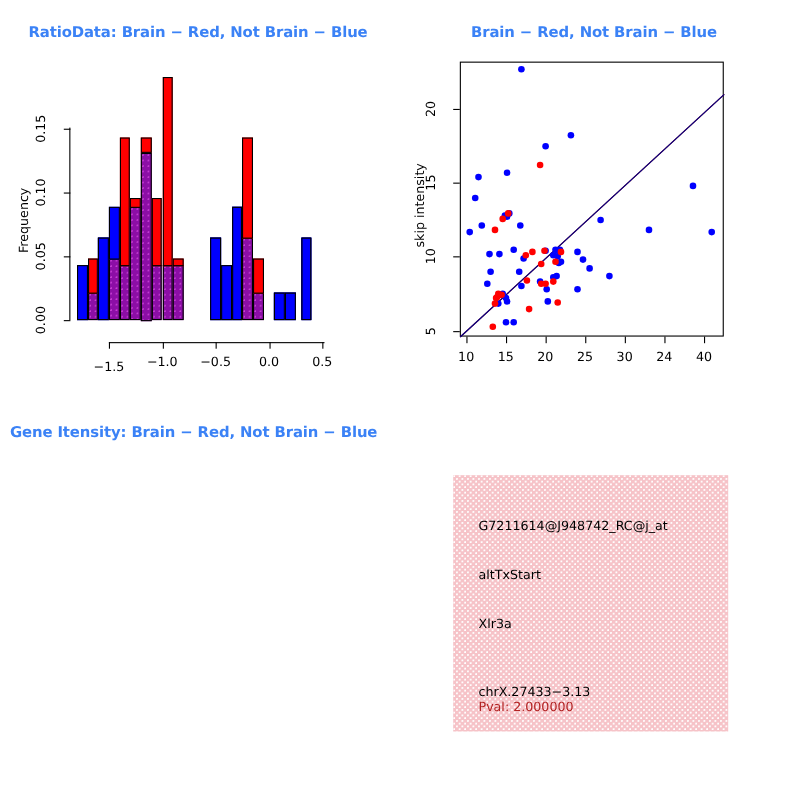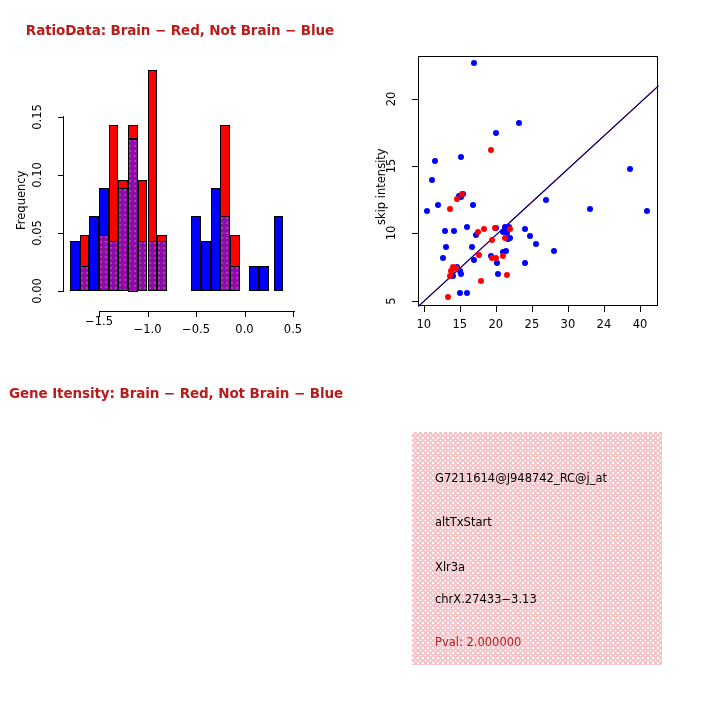--- a/index.html
+++ b/index.html
@@ -17,21 +17,21 @@
   .panel { position: absolute; }
 
   
   .plot-title {
     position: absolute;
     font-weight: bold;
     font-size: 13.5px;
     letter-spacing: -0.1px;
     white-space: nowrap;
     text-align: center;
-    color: #b91c1c;
+    color: #3b82f6;
   }
   .axis-label {
     position: absolute;
     font-size: 11.5px;
     white-space: nowrap;
     color: #000;
   }
   .axis-label.vert {
     transform-origin: 0 0;
     transform: rotate(-90deg);
@@ -132,21 +132,21 @@
 
   <div class="axis-line" style="left:99px; top:311px; width:196px; height:1px;"></div>
   <div class="bars" id="ratio-xticks">
       <div class="tick" style="left:99.0px; top:311px; width:1px; height:6px;"></div>
       <div class="tick" style="left:147.5px; top:311px; width:1px; height:6px;"></div>
       <div class="tick" style="left:196.0px; top:311px; width:1px; height:6px;"></div>
       <div class="tick" style="left:244.5px; top:311px; width:1px; height:6px;"></div>
       <div class="tick" style="left:293.0px; top:311px; width:1px; height:6px;"></div>
     </div>
   <div class="bars" id="ratio-xtick-labels">
-      <div class="tick-label" style="left:74.0px; top:314px; width:50px;">−1.5</div>
+      <div class="tick-label" style="left:74.0px; top:326px; width:50px;">−1.5</div>
       <div class="tick-label" style="left:122.5px; top:322px; width:50px;">−1.0</div>
       <div class="tick-label" style="left:171.0px; top:322px; width:50px;">−0.5</div>
       <div class="tick-label" style="left:219.5px; top:322px; width:50px;">0.0</div>
       <div class="tick-label" style="left:268.0px; top:322px; width:50px;">0.5</div>
     </div>
 
   <div class="bars" id="ratio-bars" style="left:0; top:0; width:360px; height:360px;">
       <div class="bar blue" style="left:69.9px; top:240.6px; width:9.7px; height:50.9px;"></div>
       <div class="bar blue" style="left:69.9px; top:240.6px; width:9.7px; height:50.9px;"></div>
       <div class="bar purple" style="left:79.6px; top:265.6px; width:9.7px; height:25.9px;"></div>
@@ -181,20 +181,21 @@
       <div class="bar blue" style="left:249.3px; top:265.6px; width:9.7px; height:25.9px;"></div>
       <div class="bar blue" style="left:259.0px; top:265.6px; width:9.7px; height:25.9px;"></div>
       <div class="bar blue" style="left:259.0px; top:265.6px; width:9.7px; height:25.9px;"></div>
       <div class="bar blue" style="left:273.6px; top:215.7px; width:9.7px; height:75.8px;"></div>
       <div class="bar blue" style="left:273.6px; top:215.7px; width:9.7px; height:75.8px;"></div>
     </div>
 </div>
 
 <div class="panel" id="scatter-panel" style="left:360px; top:0; width:360px; height:360px;">
 
+  <div class="plot-title" style="left:0; top:22px; width:360px;">Brain − Red, Not Brain − Blue</div>
 
   <div class="axis-label vert" style="left:14px; top:225px;">skip intensity</div>
 
 
   <div class="scatter-frame" style="left:58px; top:56px; width:240px; height:250px;"></div>
 
   <div class="bars" id="scatter-yticks">
       <div class="tick" style="left:52px; top:300.6px; width:6px; height:1px;"></div>
       <div class="tick" style="left:52px; top:233.4px; width:6px; height:1px;"></div>
       <div class="tick" style="left:52px; top:166.2px; width:6px; height:1px;"></div>
@@ -313,15 +314,15 @@
 
   <div class="bars" id="gene-xticks"></div>
   <div class="bars" id="gene-xtick-labels"></div>
 
 </div>
 
 <div id="info-panel" style="left:412px; top:432px; width:250px; height:233px;">
   <div class="info-line" style="left:23px; top:39px;">G7211614@J948742_RC@j_at</div>
   <div class="info-line" style="left:23px; top:83px;">altTxStart</div>
   <div class="info-line" style="left:23px; top:128px;">Xlr3a</div>
-  <div class="info-line" style="left:23px; top:160px;">chrX.27433−3.13</div>
+  <div class="info-line" style="left:23px; top:190px;">chrX.27433−3.13</div>
   <div class="info-line pval" style="left:23px; top:203px;">Pval: 2.000000</div>
 </div>
 
 </body></html>

